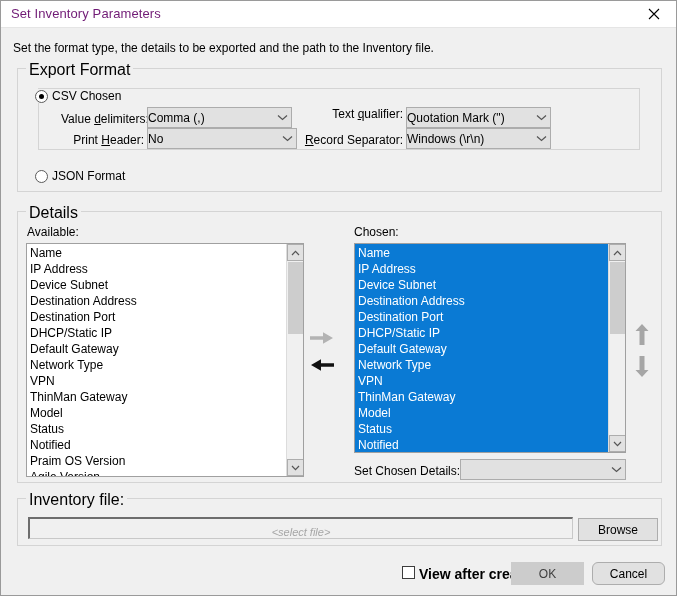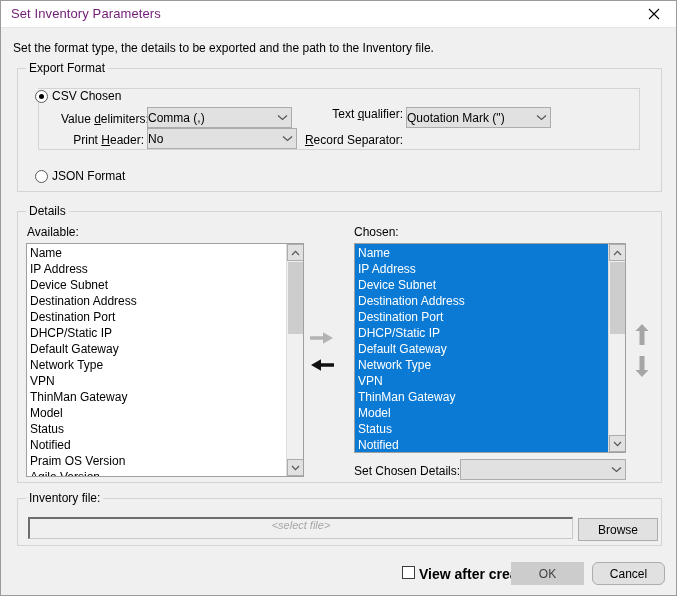--- a/index.html
+++ b/index.html
@@ -49,21 +49,21 @@
   }
   
   .group {
     position: absolute;
     border: 1px solid #d4d4d4;
   }
   .group > .legend {
     position: absolute; top: -8px; left: 8px;
     background: #f0f0f0;
     padding: 0 3px;
-    font-size: 12px; color: #000;
+    font-size: 16px; color: #000;
     white-space: nowrap;
     text-align: center;
   }
   #grp-export { left: 16px; top: 67px; width: 645px; height: 124px; }
   #grp-csv    { left: 20px;  top: 19px; width: 602px; height: 62px;
                 border: 1px solid #d4d4d4; position: absolute; }
   #grp-details{ left: 16px; top: 210px; width: 645px; height: 272px; }
   #grp-inv    { left: 16px; top: 497px; width: 645px; height: 48px; }
 
   
@@ -157,21 +157,21 @@
   .xfer { position: absolute; cursor: default; }
 
   
   .fileinput {
     position: absolute;
     background: #f0f0f0;
     border: 1px solid #c8c8c8;
     border-top: 2px solid #6d6d6d;
     border-left: 2px solid #6d6d6d;
     height: 22px;
-    display: flex; align-items: flex-start; justify-content: center;
+    display: flex; align-items: flex-end; justify-content: center;
   }
   .fileinput .ph {
     font-size: 11px; font-style: italic; color: #a6a6a6;
     white-space: nowrap;
   }
 
   
   .btn {
     position: absolute;
     background: #e1e1e1;
@@ -255,20 +255,28 @@
     <span class="val">Quotation Mark (")</span>
     <span class="chev">
       <svg width="11" height="7" viewBox="0 0 11 7">
           <path d="M1 1.5 L5.5 5.5 L10 1.5" stroke="#555" stroke-width="1.2" fill="none"></path>
         </svg>
     </span>
   </div>
 
   <div class="lbl" style="left:300px; top:132px; width:102px;">
     <span></span><u>R</u><span>ecord Separator:</span>
+  </div>
+  <div class="combo" style="left:405px; top:127px; width:145px;">
+    <span class="val">Windows (\r\n)</span>
+    <span class="chev">
+      <svg width="11" height="7" viewBox="0 0 11 7">
+          <path d="M1 1.5 L5.5 5.5 L10 1.5" stroke="#555" stroke-width="1.2" fill="none"></path>
+        </svg>
+    </span>
   </div>
 
   <div class="group" id="grp-details">
     <div class="legend">Details</div>
   </div>
 
   <div class="lbl" style="left:26px; top:224px; text-align:left;">Available:</div>
   <div class="lbl" style="left:353px; top:224px; text-align:left;">Chosen:</div>
 
   <div class="listbox" style="left:25px; top:242px; width:278px; height:234px;">

